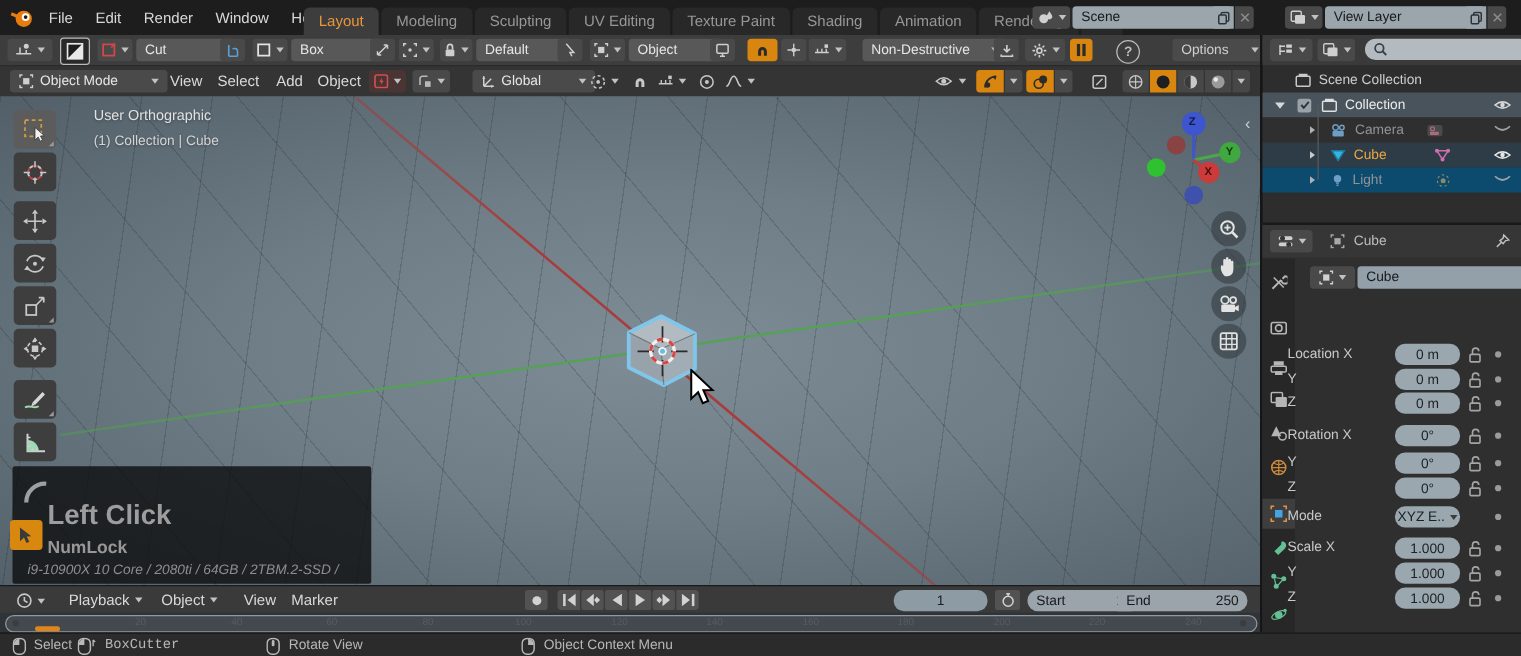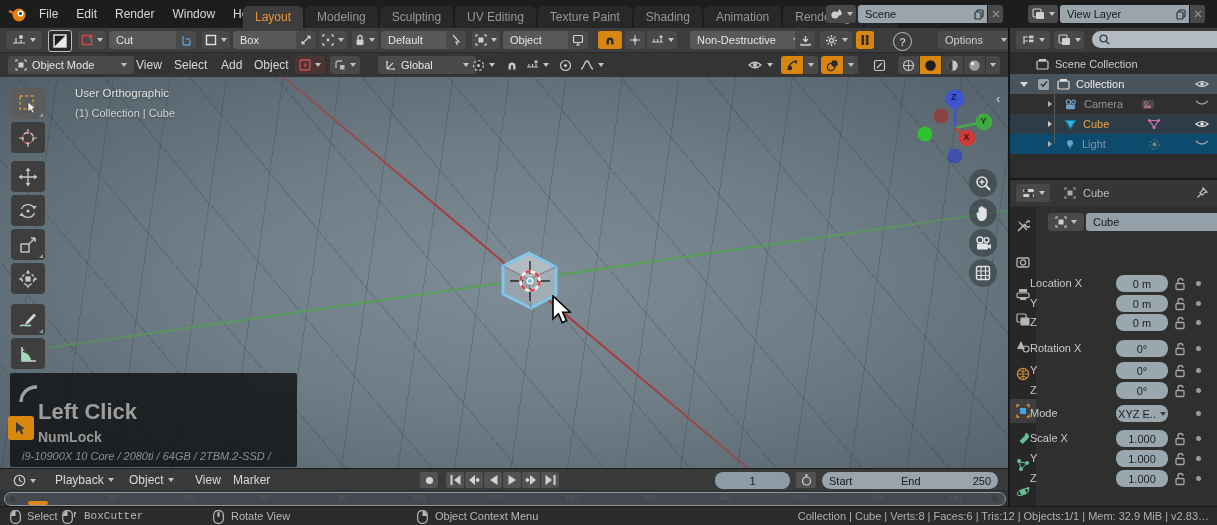--- a/index.html
+++ b/index.html
@@ -873,21 +873,20 @@
     <svg class="abs" style="left:213px;top:3px;" width="11" height="14" viewBox="0 0 11 14">
         <rect x="0.7" y="0.7" width="9.6" height="12.6" rx="4" fill="none" stroke="#b8b8b8" stroke-width="1.2"></rect>
         <rect x="4.4" y="2" width="2.2" height="5" rx="1.1" fill="#b8b8b8"></rect>
       </svg>
     <span class="abs" style="left:231px;top:3px;">Rotate View</span>
     <svg class="abs" style="left:417px;top:3px;" width="11" height="14" viewBox="0 0 11 14">
         <rect x="0.7" y="0.7" width="9.6" height="12.6" rx="4" fill="none" stroke="#b8b8b8" stroke-width="1.2"></rect>
         <path d="M10 6 A4.5 5 0 0 0 5.5 1 V6 Z" fill="#b8b8b8"></path>
       </svg>
     <span class="abs" style="left:435px;top:3px;">Object Context Menu</span>
-    <span class="abs nowrap" style="right:8px;top:3px;color:#b0b0b0;">Collection | Cube | Verts:8 | Faces:6 | Tris:12 | Objects:1/1 | Mem: 32.9 MiB | v2.83…</span>
   </div>
 
   <div id="prop-rows">
       <div>
         <span class="prop-label abs" style="left: 1030px; top: 277px;">Location X</span>
         <div class="prop-fld" style="left: 1116px; top: 275px;">
           <span>0 m</span>
         </div>
         <svg class="lock" viewBox="0 0 12 14" style="left: 1174px; top: 277px;">
           <rect x="2" y="6.5" width="8" height="6" rx="1" fill="none" stroke="#a5a5a5" stroke-width="1.3"></rect>

